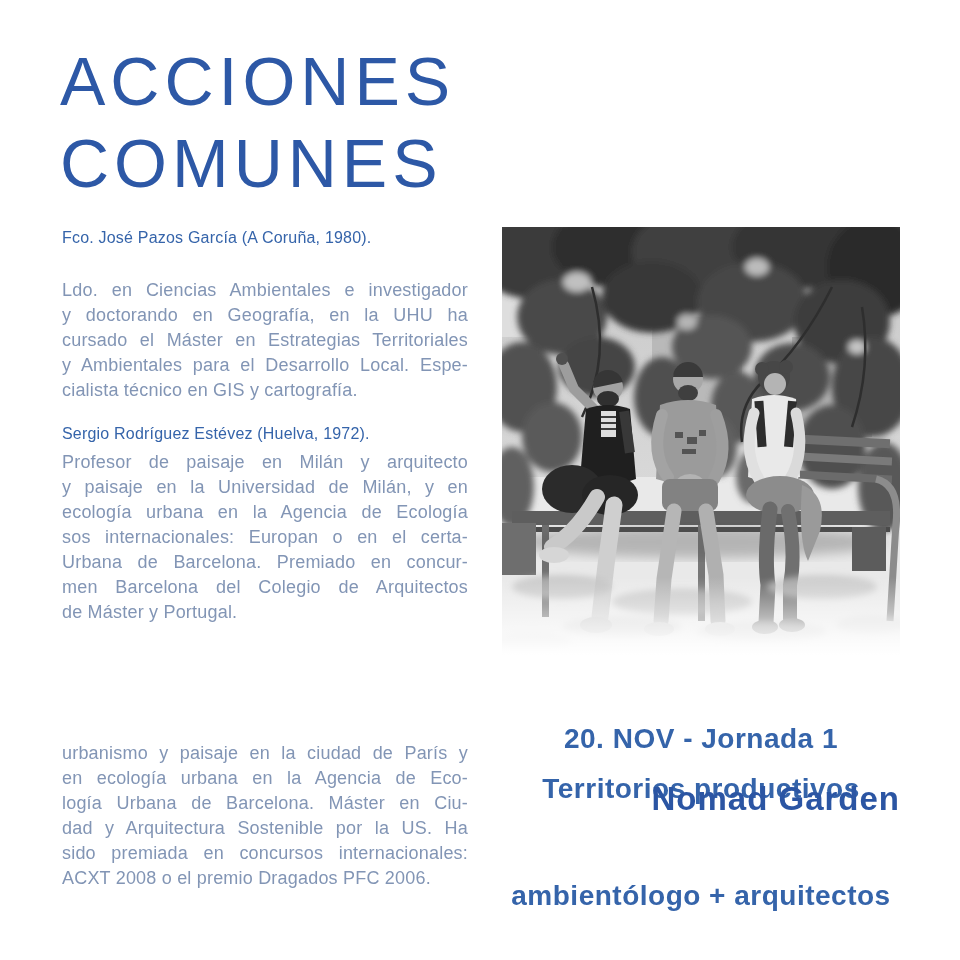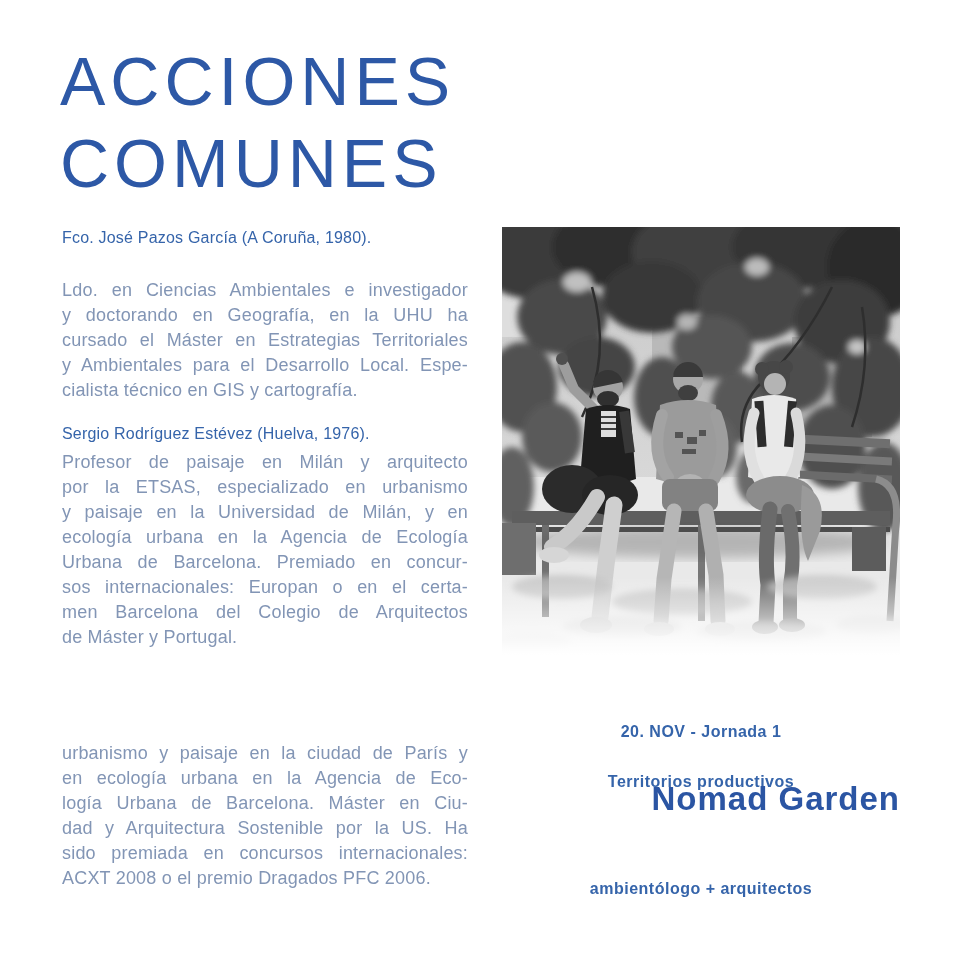--- a/index.html
+++ b/index.html
@@ -47,21 +47,21 @@
   .para .line{text-align:justify;text-align-last:justify;}
   .para .line:last-child{text-align-last:left;}
   
   .photo{
     position:absolute;left:502px;top:227px;width:398px;height:428px;
   }
   .photo svg{display:block;width:100%;height:100%;}
   
   .event-line{
     position:absolute;left:502px;width:398px;text-align:center;
-    color:var(--heading_blue);font-weight:700;font-size:16px;
+    color:var(--heading_blue);font-weight:700;font-size:28px;
     letter-spacing:.5px;white-space:nowrap;
   }
   #event-date{top:723px;}
   #event-theme{top:773px;}
   #event-roles{top:880px;}
   #event-speaker{
     position:absolute;left:502px;top:780px;width:398px;text-align:right;
     color:var(--nomad_blue);font-weight:700;font-size:33px;
     letter-spacing:1px;white-space:nowrap;
   }
@@ -78,28 +78,27 @@
 
   <div class="bio-name" id="bio-name-1">Fco. José Pazos García (A Coruña, 1980).</div>
   <div class="para" id="bio-para-1">
       <div class="line">Ldo. en Ciencias Ambientales e investigador</div>
       <div class="line">y doctorando en Geografía, en la UHU ha</div>
       <div class="line">cursado el Máster en Estrategias Territoriales</div>
       <div class="line">y Ambientales para el Desarrollo Local. Espe-</div>
       <div class="line">cialista técnico en GIS y cartografía.</div>
     </div>
 
-  <div class="bio-name" id="bio-name-2">Sergio Rodríguez Estévez (Huelva, 1976).</div>
+  <div class="bio-name" id="bio-name-2">Sergio Rodríguez Estévez (Huelva, 1972).</div>
   <div class="para" id="bio-para-2">
       <div class="line">Profesor de paisaje en Milán y arquitecto</div>
-      <div class="line">por la ETSAS, especializado en urbanismo</div>
       <div class="line">y paisaje en la Universidad de Milán, y en</div>
       <div class="line">ecología urbana en la Agencia de Ecología</div>
+      <div class="line">sos internacionales: Europan o en el certa-</div>
       <div class="line">Urbana de Barcelona. Premiado en concur-</div>
-      <div class="line">sos internacionales: Europan o en el certa-</div>
       <div class="line">men Barcelona del Colegio de Arquitectos</div>
       <div class="line">de Máster y Portugal.</div>
     </div>
 
   <div class="para" id="bio-para-3">
       <div class="line">urbanismo y paisaje en la ciudad de París y</div>
       <div class="line">en ecología urbana en la Agencia de Eco-</div>
       <div class="line">logía Urbana de Barcelona. Máster en Ciu-</div>
       <div class="line">dad y Arquitectura Sostenible por la US. Ha</div>
       <div class="line">sido premiada en concursos internacionales:</div>

